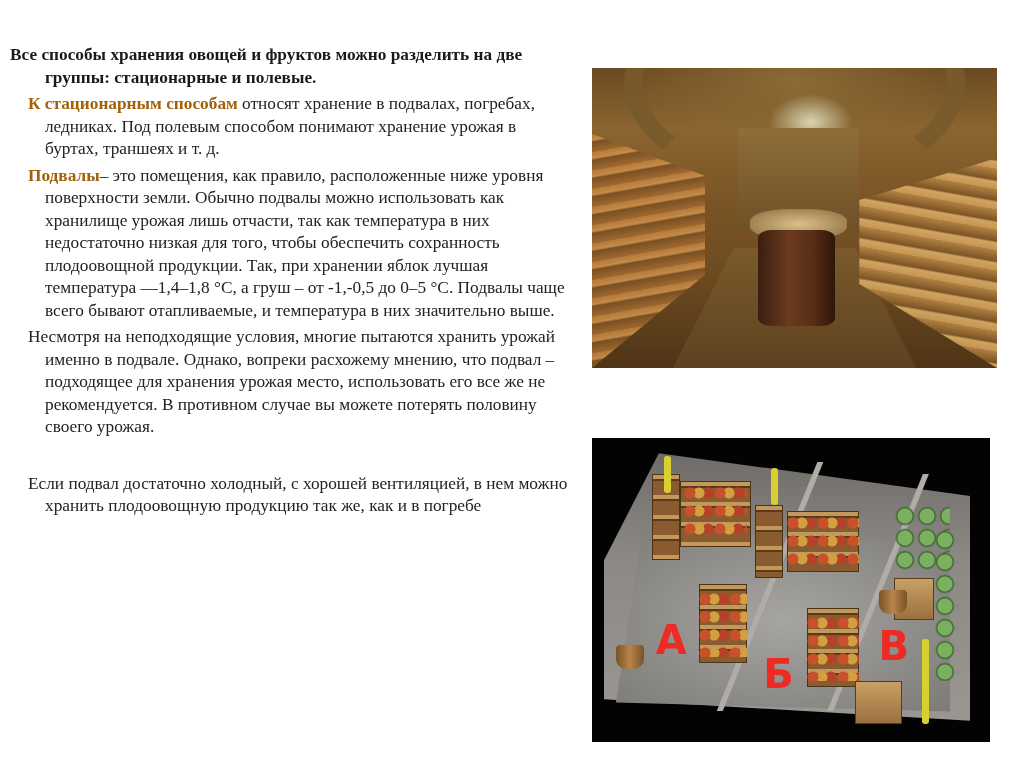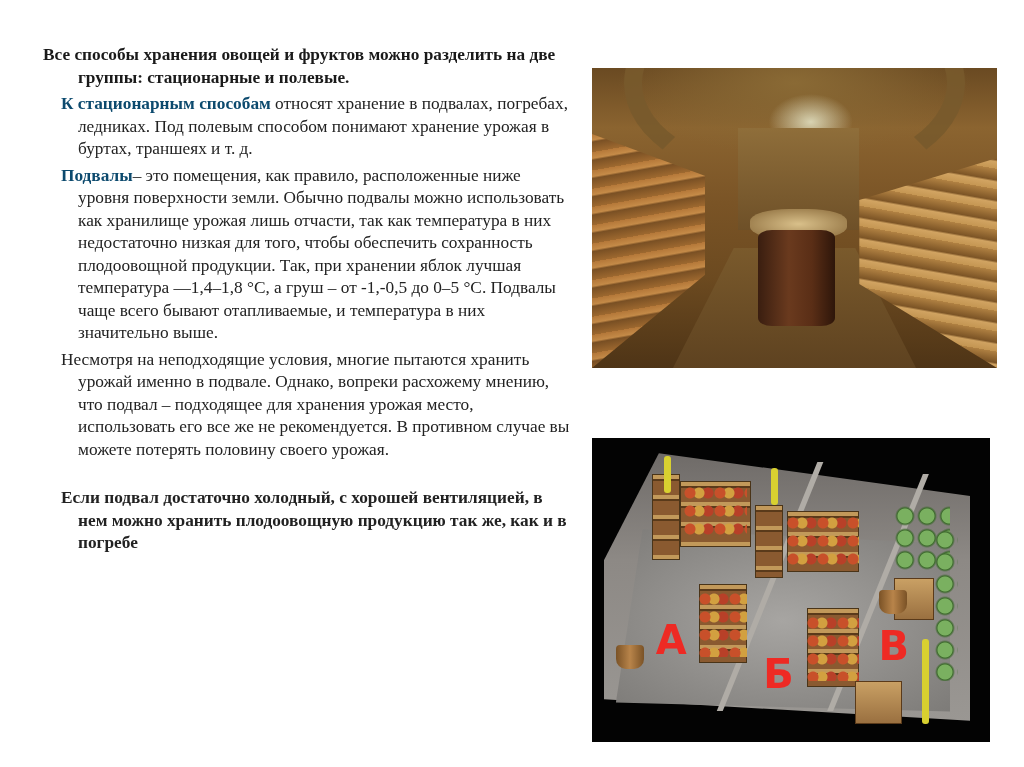--- a/index.html
+++ b/index.html
@@ -10,30 +10,29 @@
       position: relative;
       font-family: "Liberation Serif", "DejaVu Serif", serif;
       color: #222222;
     }
     .text-col {
       position: absolute;
       left: 0; top: 44px;
       width: 570px;
       font-size: 17.3px;
       line-height: 22.5px;
-      padding-left: 33px;
     }
     .para {
       margin-bottom: 4px;
       padding-left: 45px;
     }
     .para.lvl0 { text-indent: -35px; }
     .para.lvl1 { text-indent: -17px; }
-    .para.gap-before { margin-top: 26px; font-weight: bold; }
-    .bold { font-weight: bold; color: #0c4a6e; }
+    .para.gap-before { margin-top: 34px; }
+    .bold { font-weight: bold; color: #a16207; }
     .para.lvl0 { font-weight: bold; color: #1a1a1a; }
 
     
     .photo {
       position: absolute;
       overflow: hidden;
     }
     #cellar-photo {
       left: 592px; top: 68px; width: 405px; height: 300px;
       background:

